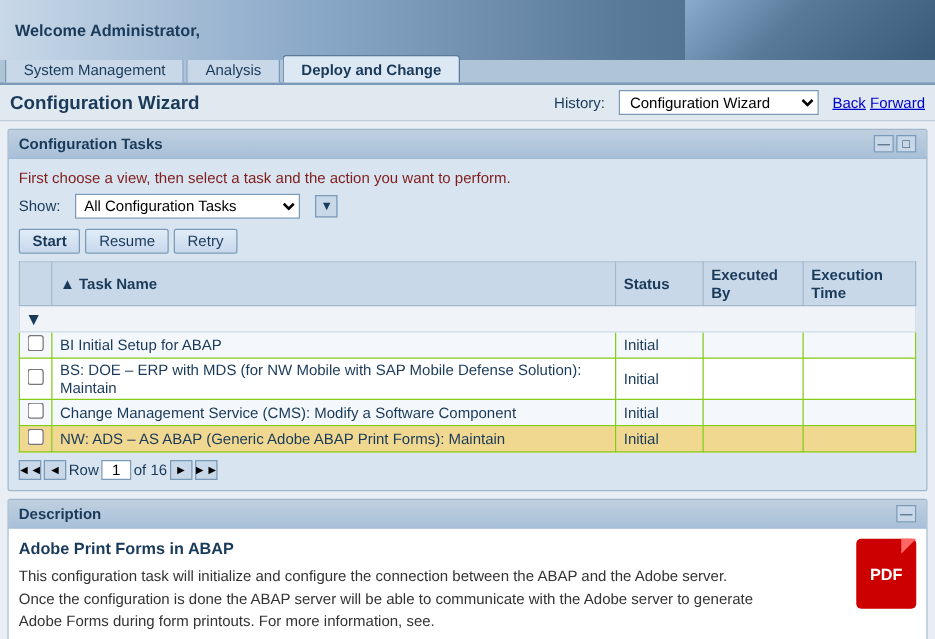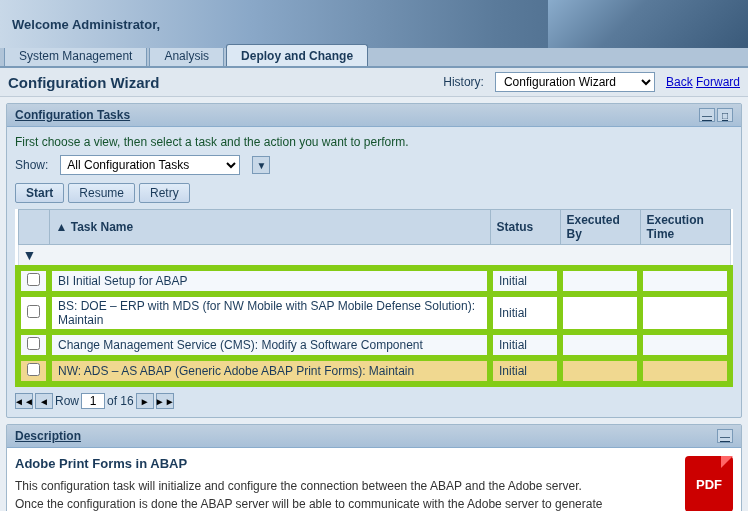--- a/index.html
+++ b/index.html
@@ -104,21 +104,20 @@
     .panel-header {
       background: linear-gradient(to bottom, #c0d0e0, #a8c0d8);
       padding: 4px 8px;
       font-weight: bold;
       font-size: 13px;
       color: #1a3a5a;
       display: flex;
       align-items: flex-start;
       justify-content: space-between;
       border-bottom: 1px solid #8aaccc;
-      text-decoration: underline;
     }
     .panel-controls {
       display: flex;
       gap: 2px;
     }
     .panel-ctrl-btn {
       width: 16px;
       height: 14px;
       background: #c8d8e8;
       border: 1px solid #7a9ab8;
@@ -187,21 +186,21 @@
     }
     .task-table th {
       background: #c8d8e8;
       border: 1px solid #a0b8cc;
       padding: 3px 6px;
       text-align: left;
       font-weight: bold;
       color: #1a3a5a;
     }
     .task-table td {
-      border: 6px solid #84cc16;
+      border: 1px solid #84cc16;
       padding: 2px 6px;
       color: #1a3a5a;
     }
     .task-table tr.highlighted td {
       background: #f0d890;
     }
     .task-table tr:not(.highlighted) td {
       background: white;
     }
     .task-table tr:not(.highlighted):nth-child(even) td {
@@ -288,21 +287,21 @@
       top: 0;
       right: 0;
       width: 0;
       height: 0;
       border-left: 12px solid #ff6666;
       border-bottom: 12px solid transparent;
     }
 
     .instructions-text {
       font-size: 12px;
-      color: #14532d;
+      color: #7f1d1d;
       margin-bottom: 6px;
     }
   </style>
 </head>
 <body>
 
 <div class="header">
   <span class="header-title">Welcome Administrator,</span>
   <div class="header-img-placeholder"></div>
 </div>

